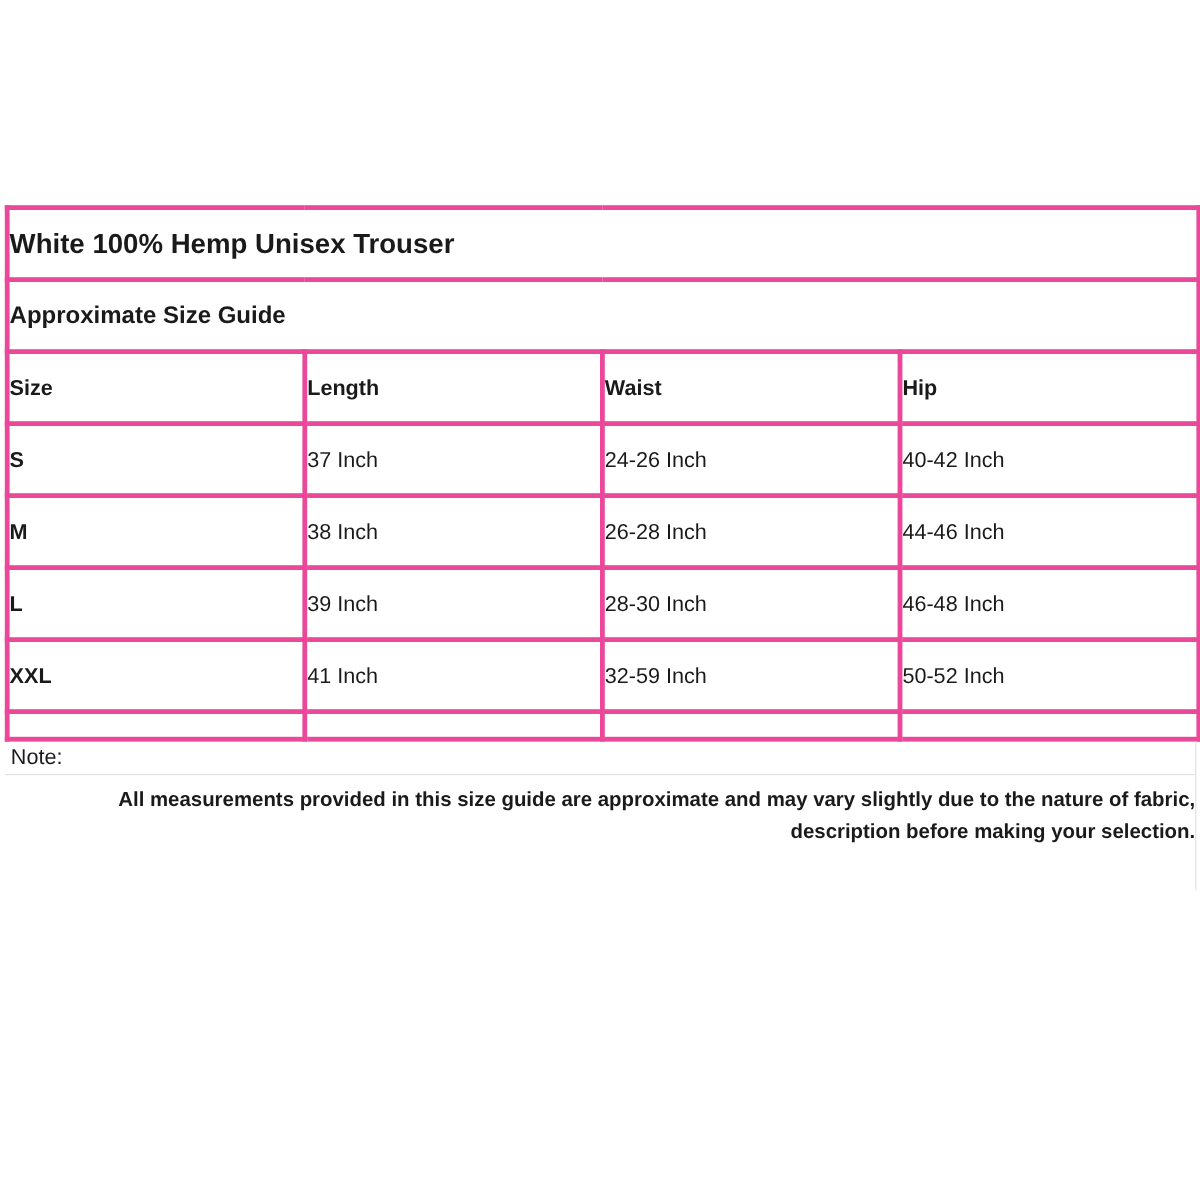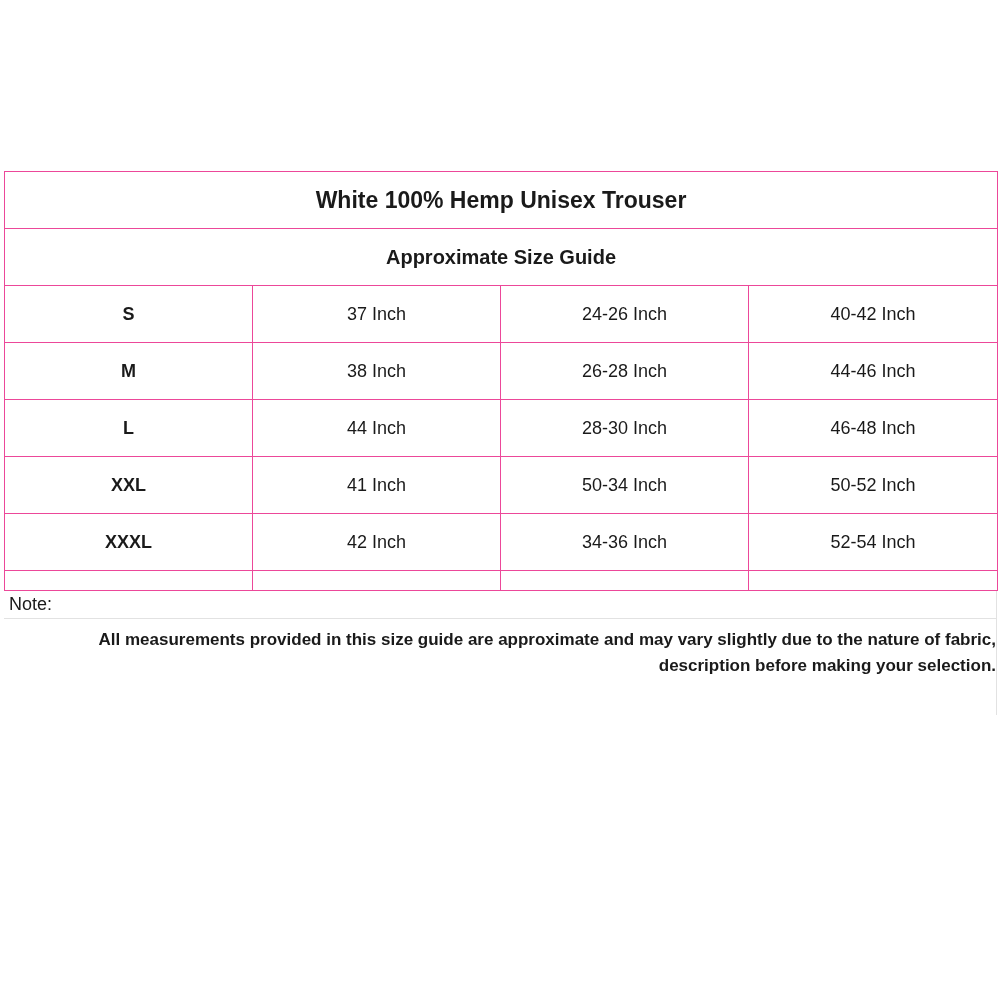--- a/index.html
+++ b/index.html
@@ -1,19 +1,19 @@
 <!DOCTYPE html>
 <html><head>
 <meta charset="utf-8">
 <style>
   html, body { margin:0; padding:0; background:#ffffff; }
   body { width:1000px; height:1000px; position:relative; font-family:"Liberation Sans", sans-serif; color:#1a1a1a; overflow:hidden; }
   .sheet { position:absolute; left:4px; top:171px; width:993px; }
   table.guide { border-collapse:collapse; width:993px; table-layout:fixed; }
-  table.guide td { border:1px solid #ec4899; text-align:center; height:56px; padding:0; font-size:18px; }
+  table.guide td { border:4px solid #ec4899; height:56px; padding:0; font-size:18px; }
   .title-cell { font-weight:bold; font-size:23px !important; }
   .subtitle-cell { font-weight:bold; font-size:20px !important;margin-top:27px; }
   .hdr-cell { font-weight:bold; }
   .size-cell { font-weight:bold; }
   .empty-row td { border:none; border-left:1px solid #e2e2e2; border-right:1px solid #e2e2e2; border-bottom:1px solid #e2e2e2; height:19px !important; }
   .note-label { height:27px; border-bottom:1px solid #e2e2e2; font-weight:normal; font-size:18px; padding-left:5px; line-height:27px; border-right:1px solid #e2e2e2;}
   .note-text { font-weight:bold; font-size:17px; line-height:26px; padding:8px 0 8px 5px; height:80px; border-right:1px solid #e2e2e2;text-align:right;}
 </style>
 </head>
 <body>
@@ -27,48 +27,48 @@
         <col style="width:249px">
       </colgroup>
     <tbody>
         <tr>
       <td colspan="4" class="title-cell">White 100% Hemp Unisex Trouser</td>
     </tr>
     <tr>
       <td colspan="4" class="subtitle-cell">Approximate Size Guide</td>
     </tr>
     <tr>
+      <td class="hdr-cell">Size</td>
+      <td class="hdr-cell">Length</td>
+      <td class="hdr-cell">Waist</td>
+      <td class="hdr-cell">Hip</td>
+    </tr>
+    <tr>
       <td class="size-cell">S</td>
       <td>37 Inch</td>
       <td>24-26 Inch</td>
       <td>40-42 Inch</td>
     </tr>
     <tr>
       <td class="size-cell">M</td>
       <td>38 Inch</td>
       <td>26-28 Inch</td>
       <td>44-46 Inch</td>
     </tr>
     <tr>
       <td class="size-cell">L</td>
-      <td>44 Inch</td>
+      <td>39 Inch</td>
       <td>28-30 Inch</td>
       <td>46-48 Inch</td>
     </tr>
     <tr>
       <td class="size-cell">XXL</td>
       <td>41 Inch</td>
-      <td>50-34 Inch</td>
+      <td>32-59 Inch</td>
       <td>50-52 Inch</td>
-    </tr>
-    <tr>
-      <td class="size-cell">XXXL</td>
-      <td>42 Inch</td>
-      <td>34-36 Inch</td>
-      <td>52-54 Inch</td>
     </tr>
     <tr class="empty-row">
       <td></td>
           <td></td>
           <td></td>
           <td></td>
     </tr>
   </tbody>
     </table>
   <div class="note-label">Note:</div>

